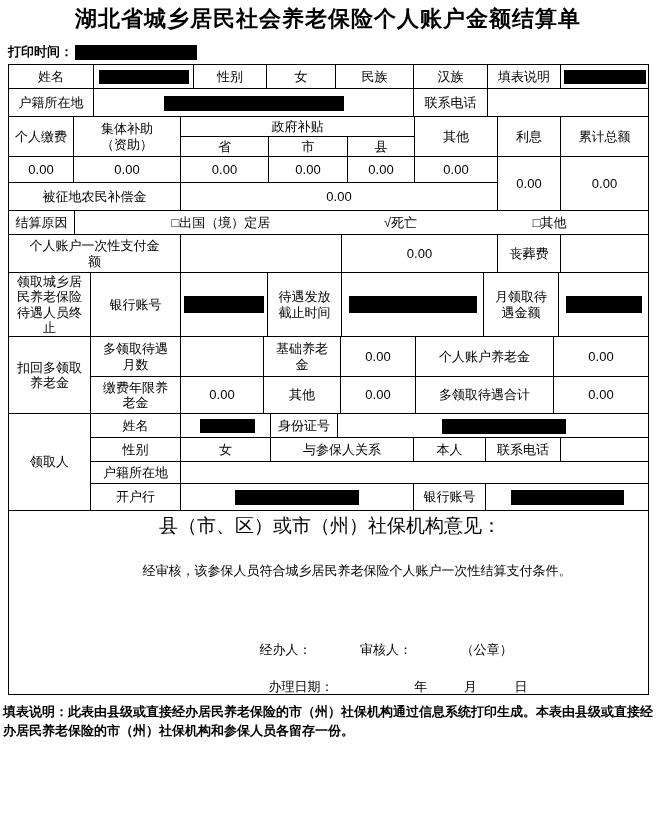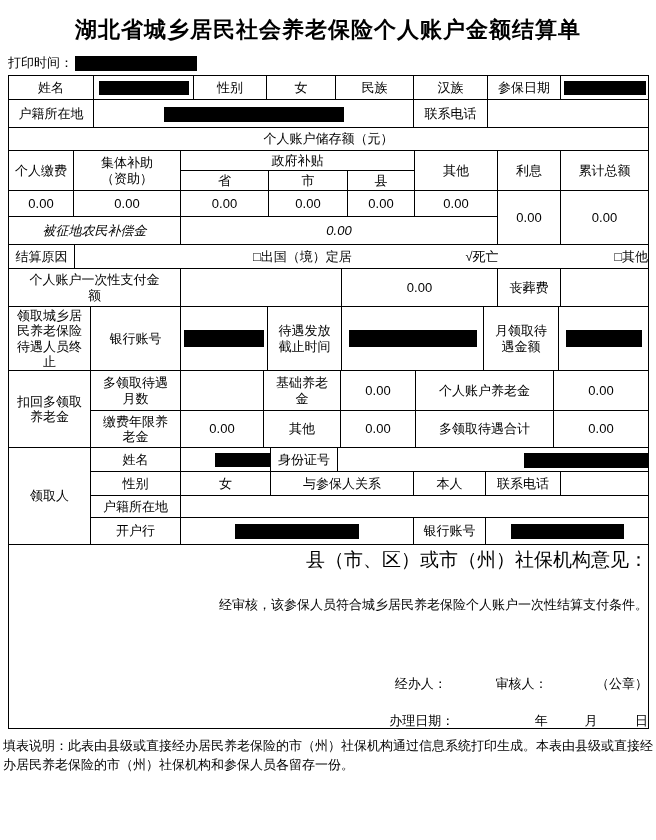--- a/index.html
+++ b/index.html
@@ -1,32 +1,32 @@
 <!DOCTYPE html>
 <html><head>
 <meta charset="utf-8">
 <style>
   html,body{margin:0;padding:0;background:#fff;}
   .page{width:656px;height:840px;background:#fff;color:#000;position:relative;
         font-family:"Liberation Sans",sans-serif;overflow:hidden;box-sizing:border-box;}
-  .title{text-align:center;font-weight:bold;font-size:22px;padding-top:15px;letter-spacing:1px;}
-  .printline{margin:9px 0 3px 8px;font-size:13px;display:flex;align-items:center;font-weight:normal;}
+  .title{text-align:center;font-weight:bold;font-size:22px;padding-top:4px;letter-spacing:1px;}
+  .printline{margin:9px 0 3px 8px;font-size:13px;display:flex;align-items:center;font-weight:bold;}
   table{border-collapse:collapse;table-layout:fixed;margin-left:8px;margin-top:-1px;}
   td{border:1px solid #000;font-size:13px;text-align:center;vertical-align:middle;
      padding:0;line-height:1.18;overflow:hidden;}
-  td.left{text-align:right;}
+  td.left{text-align:center;}
   .redact{display:inline-block;background:#000;vertical-align:middle;}
   .wbox{display:inline-block;}
   .w54{max-width:54px;} .w66{max-width:66px;text-align:center;} .w134{max-width:136px;}
   .opinion-cell{vertical-align:top;}
   .op-title{padding:4px 0 0 3px;font-size:19px;}
   .op-body{margin:26px 0 0 57px;font-size:13px;}
   .op-line3{margin-top:63px;font-size:13px;}
   .op-line4{margin-top:22px;font-size:13px;}
-  .footnote{margin:8px 3px 0 3px;font-size:13px;line-height:1.45;}
+  .footnote{margin:8px 3px 0 3px;font-size:13px;line-height:1.45;font-weight:bold;}
 </style>
 </head>
 <body>
 
 <div class="page">
 
   <div class="title">湖北省城乡居民社会养老保险个人账户金额结算单</div>
 
   <div class="printline">
     <span>打印时间：</span>
@@ -45,42 +45,32 @@
         <col style="width:88px">
       </colgroup>
     <tbody>
         <tr style="height:24px;">
       <td>姓名</td>
       <td><span class="redact" style="width:90px;height:14px;"></span></td>
       <td>性别</td>
       <td>女</td>
       <td>民族</td>
       <td>汉族</td>
-      <td>参保日期</td>
+      <td>填表说明</td>
       <td><span class="redact" style="width:82px;height:14px;"></span></td>
     </tr>
     <tr style="height:28px;">
       <td>户籍所在地</td>
       <td colspan="4"><span class="redact" style="width:180px;height:15px;"></span></td>
       <td>联系电话</td>
       <td colspan="2"></td>
     </tr>
   </tbody>
     </table>
 
-  <table>
-    <colgroup>
-        <col style="width:640px">
-      </colgroup>
-    <tbody>
-        <tr style="height:23px;">
-      <td>个人账户储存额（元）</td>
-    </tr>
-  </tbody>
-    </table>
 
   <table>
     <colgroup>
         <col style="width:65px">
         <col style="width:107px">
         <col style="width:88px">
         <col style="width:79px">
         <col style="width:67px">
         <col style="width:83px">
         <col style="width:63px">
@@ -103,21 +93,21 @@
     <tr style="height:26px;">
       <td>0.00</td>
       <td>0.00</td>
       <td>0.00</td>
       <td>0.00</td>
       <td>0.00</td>
       <td>0.00</td>
       <td rowspan="2">0.00</td>
       <td rowspan="2">0.00</td>
     </tr>
-    <tr style="height:28px;font-style:italic;">
+    <tr style="height:28px;">
       <td colspan="2">被征地农民补偿金</td>
       <td colspan="4">0.00</td>
     </tr>
   </tbody>
     </table>
 
   <table>
     <colgroup>
         <col style="width:66px">
         <col style="width:574px">

